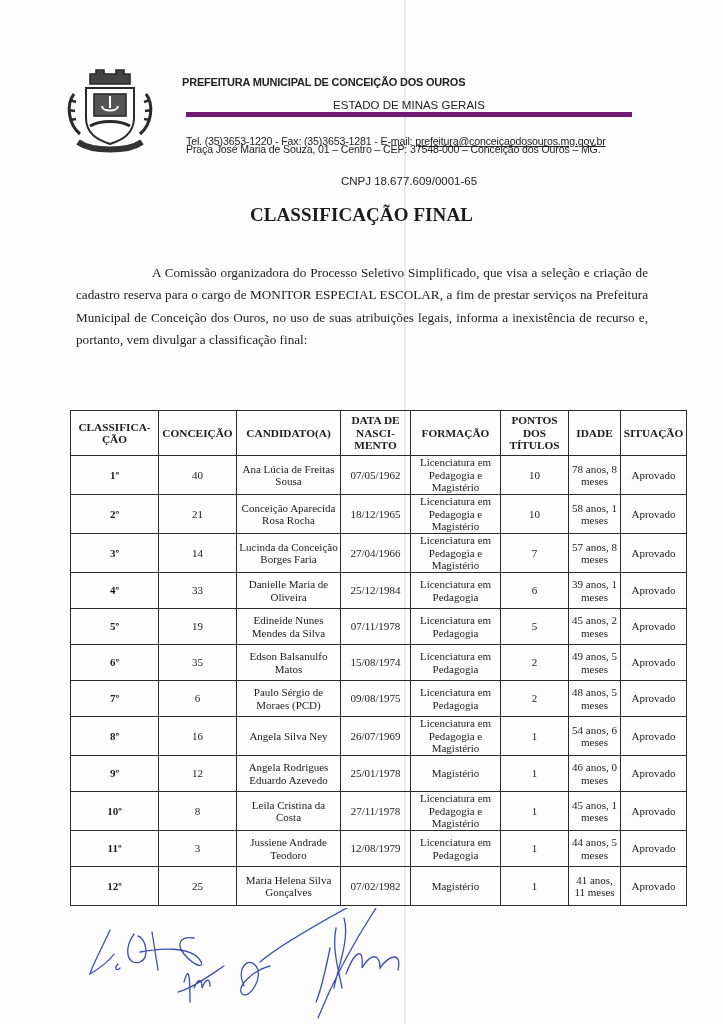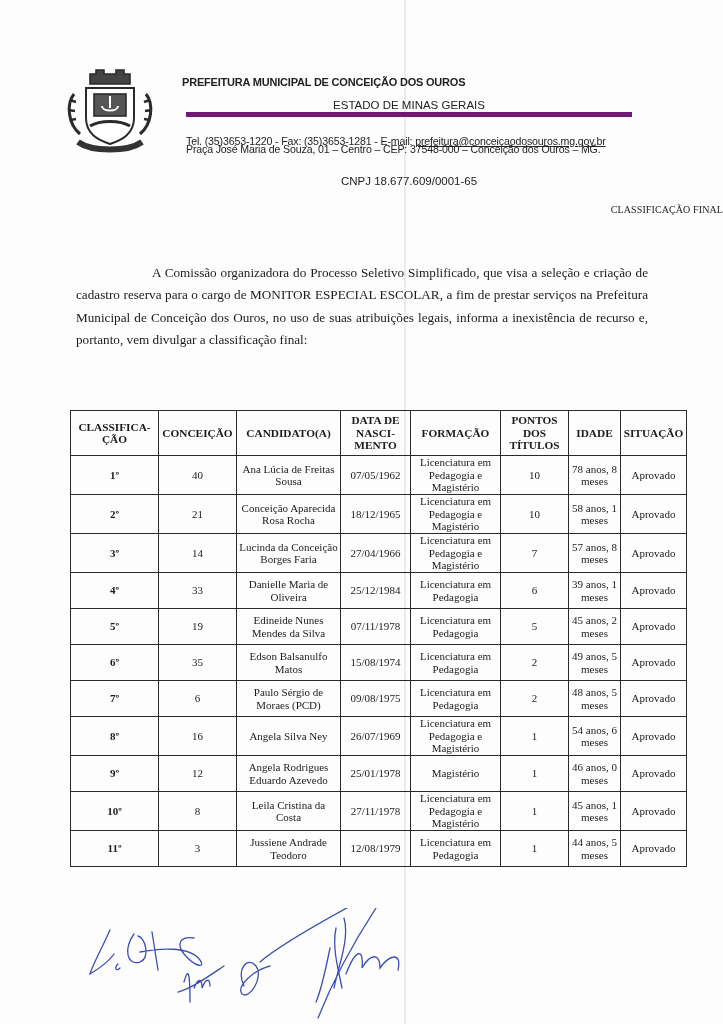--- a/index.html
+++ b/index.html
@@ -19,21 +19,21 @@
     border-bottom: 5px solid #701a75; line-height: 13px;
   }
   .hdr-line {
     position: absolute; left: 186px; font-family: "Liberation Sans", sans-serif; font-size: 10.6px;
     color: #222; white-space: nowrap; letter-spacing: -0.15px;
   }
   .hdr-addr { top: 119px; margin-top: 24px; }
   .hdr-tel { top: 135px; }
   .hdr-tel .email { text-decoration: underline; }
   .hdr-cnpj { position: absolute; left: 186px; width: 446px; top: 151px; text-align: center; font-family: "Liberation Sans", sans-serif; font-size: 11.5px; color: #222; margin-top: 24px; }
-  .doc-title { position: absolute; left: 0; width: 723px; top: 204px; text-align: right; font-weight: normal; font-size: 10px; letter-spacing: 0.1px; }
+  .doc-title { position: absolute; left: 0; width: 723px; top: 204px; text-align: center; font-weight: bold; font-size: 19px; letter-spacing: 0.1px; }
   .intro {
     position: absolute; left: 76px; top: 262px; width: 572px; font-size: 13.2px; line-height: 22.3px; text-align: justify;
     text-indent: 76px;
   }
   table.results {
     position: absolute; left: 70px; top: 410px; width: 616px; border-collapse: collapse;
     font-size: 11px; table-layout: fixed;
   }
   table.results th, table.results td { border: 1px solid #2a2a2a; text-align: center; vertical-align: middle; padding: 0 2px; line-height: 12.5px; }
   table.results th { font-weight: bold; font-size: 11.3px; height: 44px; }
@@ -197,20 +197,30 @@
       <tr>
         <td class="rank">11º</td>
         <td>3</td>
         <td>Jussiene Andrade Teodoro</td>
         <td>12/08/1979</td>
         <td>Licenciatura em Pedagogia</td>
         <td>1</td>
         <td>44 anos, 5 meses</td>
         <td>Aprovado</td>
       </tr>
+      <tr class="tall">
+        <td class="rank">12º</td>
+        <td>25</td>
+        <td>Maria Helena Silva Gonçalves</td>
+        <td>07/02/1982</td>
+        <td>Magistério</td>
+        <td>1</td>
+        <td>41 anos, 11 meses</td>
+        <td>Aprovado</td>
+      </tr>
     </tbody>
 </table>
 
 <svg class="sigs" viewBox="0 0 360 116">
   <g fill="none" stroke="#3b4fb0" stroke-width="1.3" stroke-linecap="round">
     <path d="M30 22 C22 40 12 58 10 66 C20 60 30 52 34 46 M38 56 C34 60 36 64 40 60 M54 26 C44 40 46 58 60 54 C70 50 66 30 58 28 M72 24 L78 62 M60 44 C80 40 110 38 120 52 C126 60 116 60 104 46 C96 36 100 28 114 30"></path>
     <path d="M104 74 C108 60 110 62 110 94 M98 84 C112 80 126 70 144 58 M114 80 C118 70 122 70 122 80 C126 70 130 70 130 78"></path>
     <path d="M164 78 C156 60 168 48 176 58 C184 68 170 92 162 86 C156 78 174 62 190 58 M180 54 C196 40 230 20 274 -4"></path>
     <path d="M250 40 C246 60 242 80 236 94 M256 20 C252 40 258 60 262 80 M264 10 C270 30 258 60 254 80 M266 66 C276 40 284 40 282 60 C290 46 300 44 300 60 C310 46 322 44 318 62 M238 110 C250 80 270 40 296 0"></path>
   </g>

